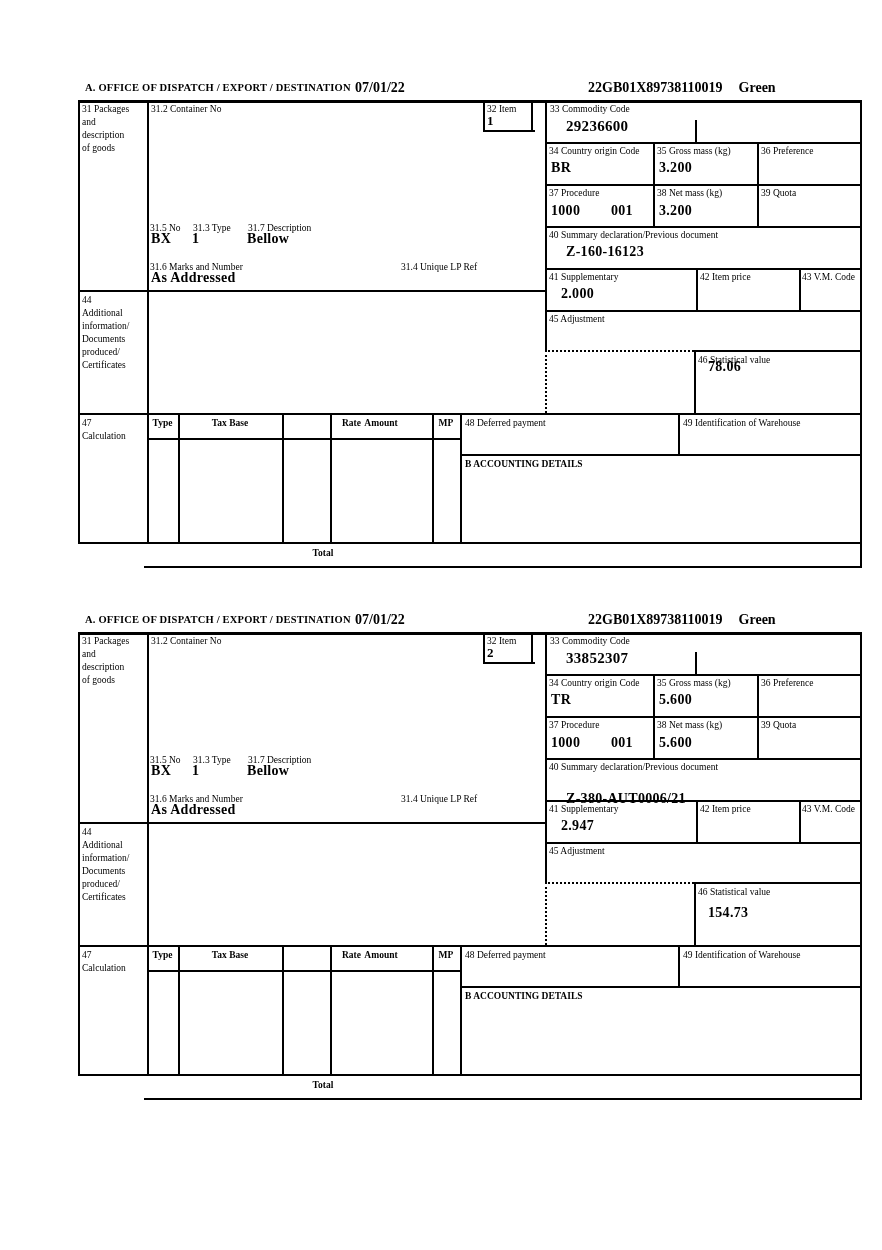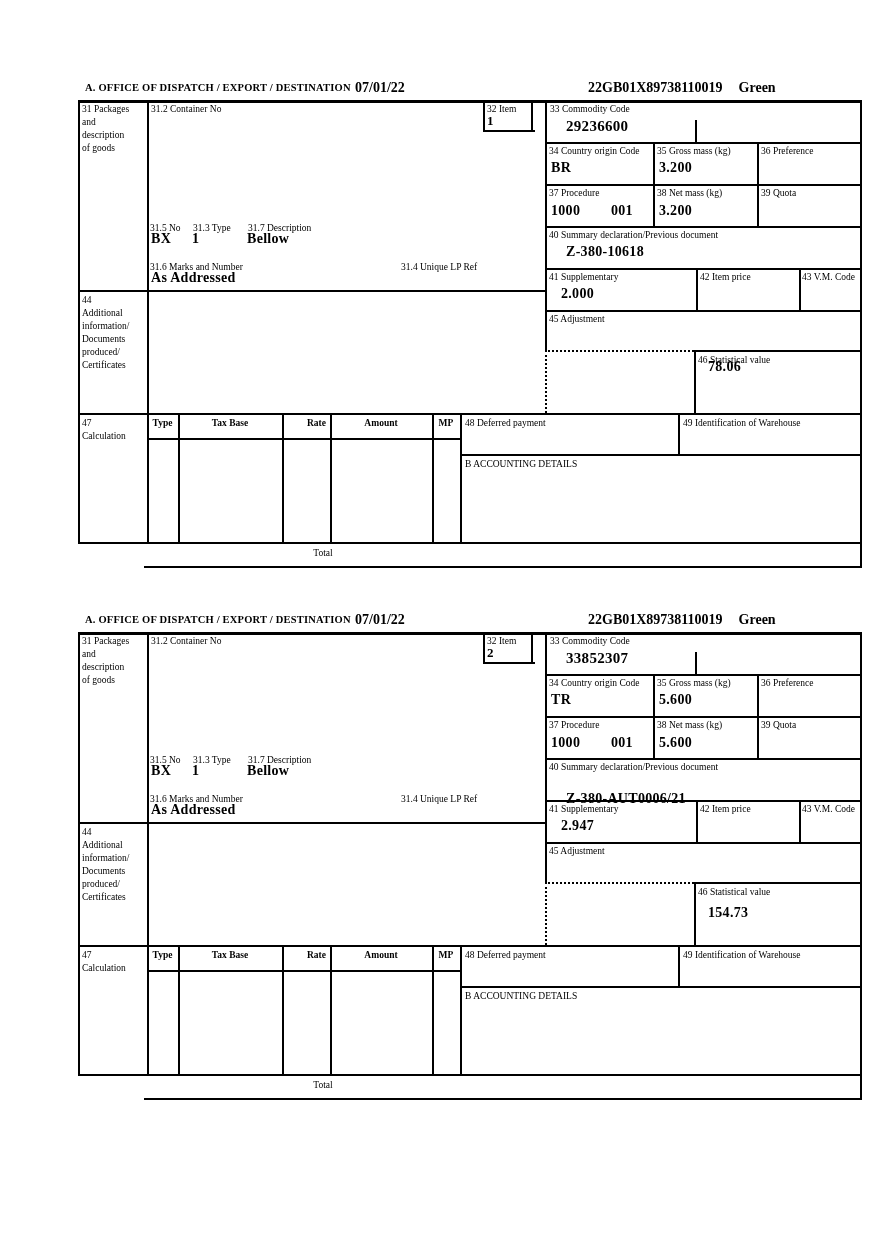--- a/index.html
+++ b/index.html
@@ -15,23 +15,23 @@
   .hl.dot{background:none;border-top:2px dotted #000;height:0;}
   .vl.dot{background:none;border-left:2px dotted #000;width:0;}
   .lbl{position:absolute;font-size:9.5px;line-height:1.2;white-space:nowrap;}
   .wrp{position:absolute;font-size:9.5px;line-height:1.2;white-space:nowrap;}
   .val{position:absolute;font-size:14px;line-height:1.05;font-weight:bold;letter-spacing:.3px;white-space:nowrap;}
   .hdrA{position:absolute;left:7px;top:2px;font-size:10.5px;font-weight:bold;letter-spacing:.2px;white-space:nowrap;}
   .hdrDate{position:absolute;left:277px;top:0;font-size:14px;font-weight:bold;}
   .hdrRef{position:absolute;left:510px;top:0;font-size:14px;font-weight:bold;white-space:nowrap;}
   .hdrRef .routing{margin-left:16px;}
   .th{position:absolute;top:338px;font-size:9.5px;font-weight:bold;}
-  .bold{font-weight:normal;}
+  .bold{font-weight:bold;}
   .tc{text-align:center;}
-  .tr{text-align:right;}
+  .tr{text-align:right;margin-left:35px;}
 </style>
 </head>
 <body>
 
 <div class="block" style="top:80px">
   <div class="hdrA">A.  OFFICE OF DISPATCH / EXPORT / DESTINATION</div>
   <div class="hdrDate">07/01/22</div>
   <div class="hdrRef"><span>22GB01X89738110019</span><span class="routing">Green</span></div>
 
   <i class="hl" style="left:0;top:20px;width:784px;height:3px"></i>
@@ -111,21 +111,21 @@
   <span class="th tc" style="left:354px;width:28px">MP</span>
   <span class="lbl bold tc" style="left:160px;top:468px;width:170px">Total</span>
 
   <span class="val" style="left:409px;top:34px;font-size:13px">1</span>
   <span class="val" style="left:488px;top:39px;font-size:15px">29236600</span>
   <span class="val" style="left:473px;top:81px">BR</span>
   <span class="val" style="left:581px;top:81px">3.200</span>
   <span class="val" style="left:473px;top:124px">1000</span>
   <span class="val" style="left:533px;top:124px">001</span>
   <span class="val" style="left:581px;top:124px">3.200</span>
-  <span class="val" style="left:488px;top:165px">Z-380-10618</span>
+  <span class="val" style="left:488px;top:165px">Z-160-16123</span>
   <span class="val" style="left:483px;top:207px">2.000</span>
   <span class="val" style="left:73px;top:152px">BX</span>
   <span class="val" style="left:114px;top:152px">1</span>
   <span class="val" style="left:169px;top:152px">Bellow</span>
   <span class="val" style="left:73px;top:191px">As Addressed</span>
   <span class="val" style="left:630px;top:280px">78.06</span>
 </div>
 
 <div class="block" style="top:612px">
   <div class="hdrA">A.  OFFICE OF DISPATCH / EXPORT / DESTINATION</div>

